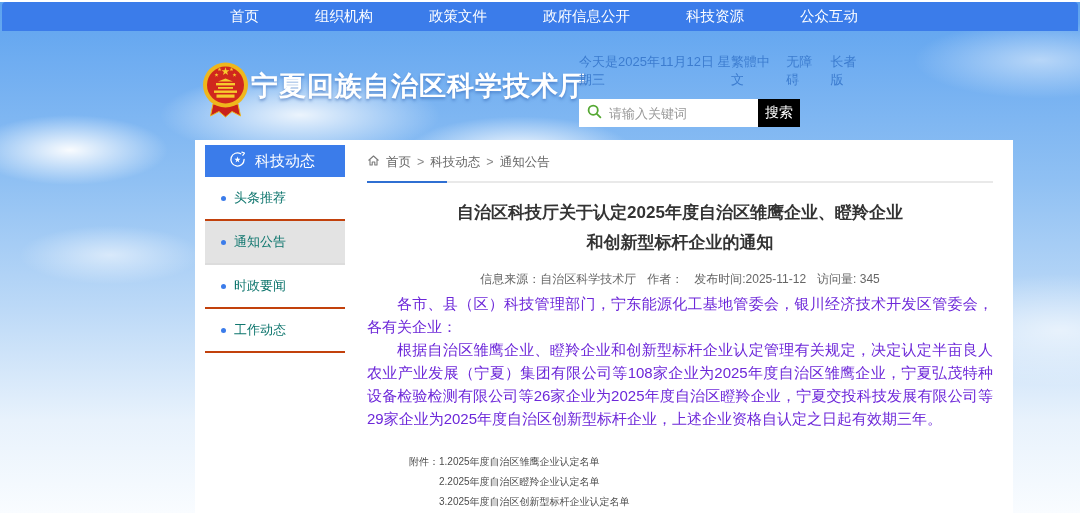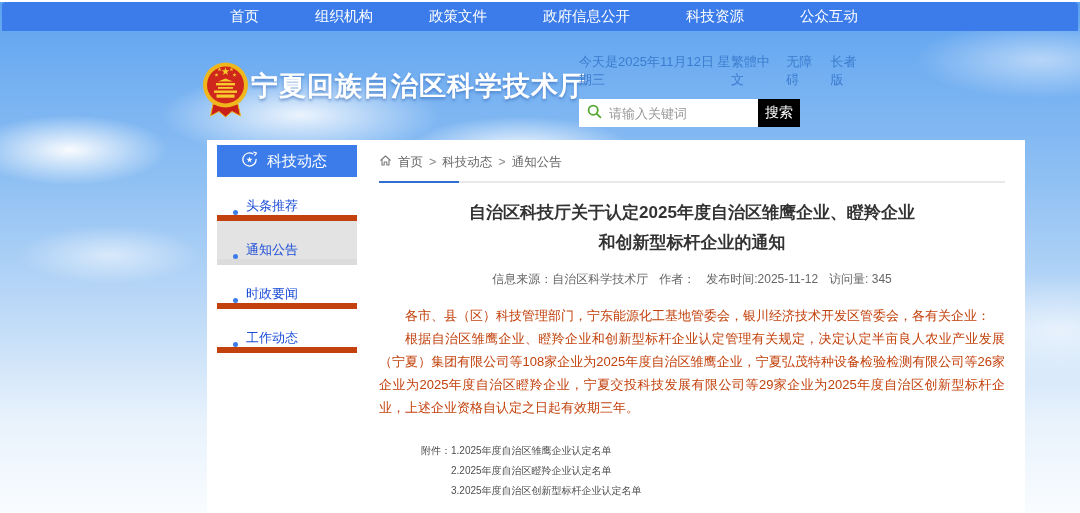--- a/index.html
+++ b/index.html
@@ -52,47 +52,47 @@
     border:none; outline:none; font-size:13px; color:#333; width:100%; margin-left:7px;
     font-family:inherit; background:transparent;
   }
   .search-box input::placeholder { color:#999; }
   .search-btn {
     width:42px; background:#000000; color:#fff; font-size:14px; border:none;
     display:flex; align-items:center; justify-content:center; cursor:pointer; font-family:inherit;
   }
   
   .content {
-    position:absolute; left:207px; top:140px; width:818px; height:373px;
+    position:absolute; left:195px; top:140px; width:818px; height:373px;
     background:#fff; display:flex;
   }
   .sidebar { width:140px; margin-left:10px; padding-top:5px; flex:0 0 auto; }
   .side-header {
     height:32px; background:#3b7cea; color:#fff; display:flex; align-items:center;
     padding-left:24px; font-size:15px; gap:9px;
   }
   .side-item {
-    height:44px; display:flex; align-items:flex-end; padding-left:16px;
-    font-size:13px; color:#1d4ed8; border-bottom:6px solid #c2410c; cursor:pointer;
+    height:44px; display:flex; align-items:center; padding-left:16px;
+    font-size:13px; color:#0f766e; border-bottom:2px solid #c2410c; cursor:pointer;
   }
   .side-item .dot { width:5px; height:5px; border-radius:50%; background:#3b7cea; margin-right:8px; flex:0 0 auto; }
   .side-item.active { background:#e3e3e3; border-color:#dcdcdc; }
   
   .main { flex:1; padding:10px 20px 0 22px; }
   .breadcrumb { display:flex; align-items:center; font-size:12.5px; color:#666; height:24px; gap:6px; }
   .breadcrumb .sep { color:#888; }
   .crumb-link { cursor:pointer; }
   .rule { position:relative; height:2px; background:#e9e9e9; margin-top:7px; }
   .rule-accent { position:absolute; left:0; top:0; width:80px; height:2px; background:#2f6fd2; }
   .article-title { margin-top:15px; text-align:center; font-size:17px; font-weight:bold; color:#333; line-height:30px; }
   .article-meta {
     margin-top:13px; display:flex; justify-content:center; gap:11px;
     font-size:12px; color:#666;
   }
-  .article-body { margin-top:16px; font-size:13px; color:#c2410c; line-height:23px; text-align:justify; }
+  .article-body { margin-top:4px; font-size:15px; color:#6d28d9; line-height:23px; text-align:justify; }
   .article-body p { text-indent:2em; }
   .attachments { margin-top:22px; margin-left:42px; font-size:10px; color:#4d4d4d; line-height:20px; }
   .att-row { display:flex; }
   .att-label { flex:0 0 auto; }
   .att-list { flex:0 0 auto; }
   .att-item { cursor:pointer; }
 </style>
 </head>
 <body>
 

